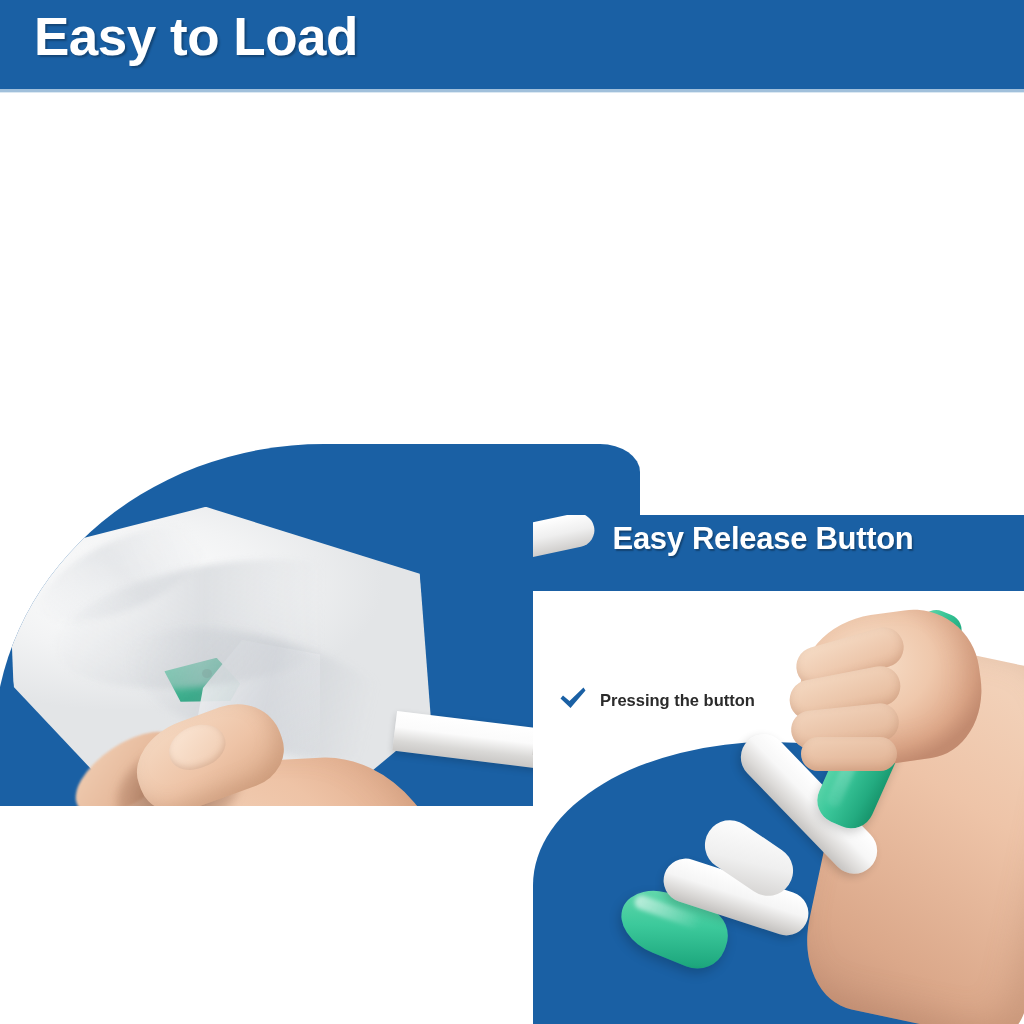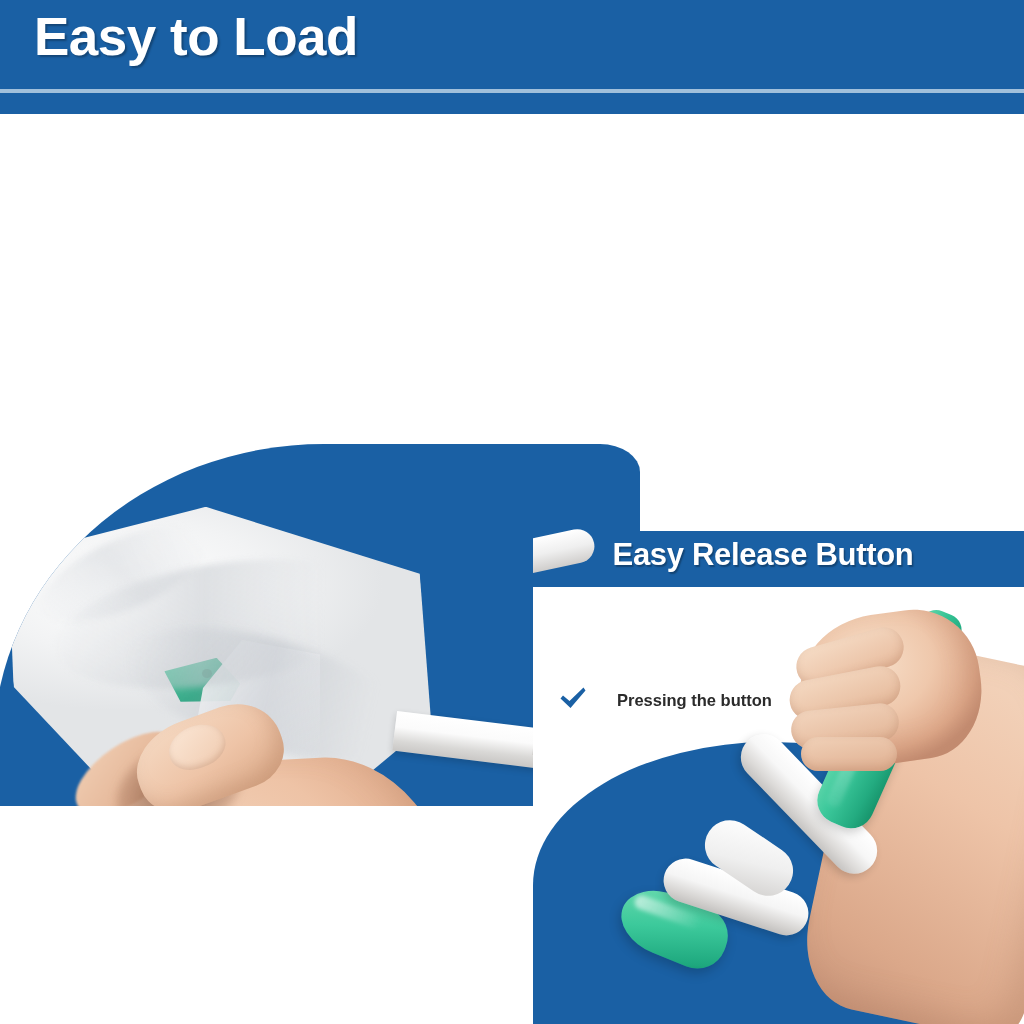--- a/index.html
+++ b/index.html
@@ -15,21 +15,21 @@
   .stage{
     position:absolute; inset:0;
     width:1024px; height:1024px;
     background:#ffffff;
   }
 
   
   .panel1-header{
     position:absolute;
     left:0; top:0;
-    width:1024px; height:114px;
+    width:1024px; height:92px;
     background:#1a60a4;
   }
   .panel1-header-title{
     position:absolute;
     left:34px; top:9px;
     font-size:53px;
     font-weight:bold;
     color:#ffffff;
     letter-spacing:-0.5px;
     line-height:1.05;
@@ -64,22 +64,22 @@
 
   
   .panel2{
     position:absolute;
     left:533px; top:515px;
     width:491px; height:509px;
     overflow:hidden;
   }
   .panel2-header{
     position:absolute;
-    left:0; top:16px;
-    width:491px; height:56px;
+    left:0; top:0;
+    width:491px; height:76px;
     background:#1a60a4;
     border-radius:14px 0 0 0;
   }
   .panel2-header-title{
     position:absolute;
     left:0; top:6px;
     width:460px;
     text-align:center;
     font-size:31px;
     font-weight:bold;
@@ -119,21 +119,21 @@
   }
   .bullet-text{
     position:absolute;
     left:41px; top:0;
     font-size:16.5px;
     font-weight:bold;
     color:#2b2b2b;
     line-height:2.08;
     white-space:nowrap;
   }
-  .bullet-text .ln{ display:block;margin-left:17px; }
+  .bullet-text .ln{ display:block; }
 
   
   .art{ position:absolute; }
 
   
   .p1-tissue{
     left:18px; top:62px;
     width:420px; height:310px;
     background:
       radial-gradient(ellipse 60% 40% at 30% 25%, #ffffff 0%, #f2f3f4 55%, #e3e5e7 100%);

